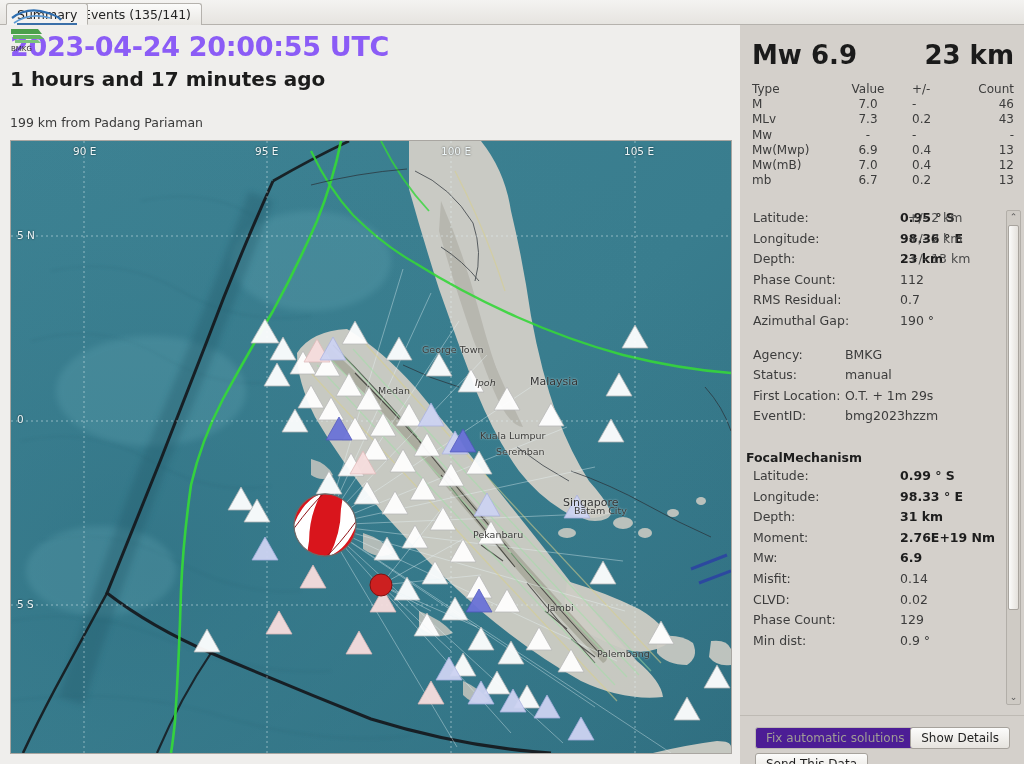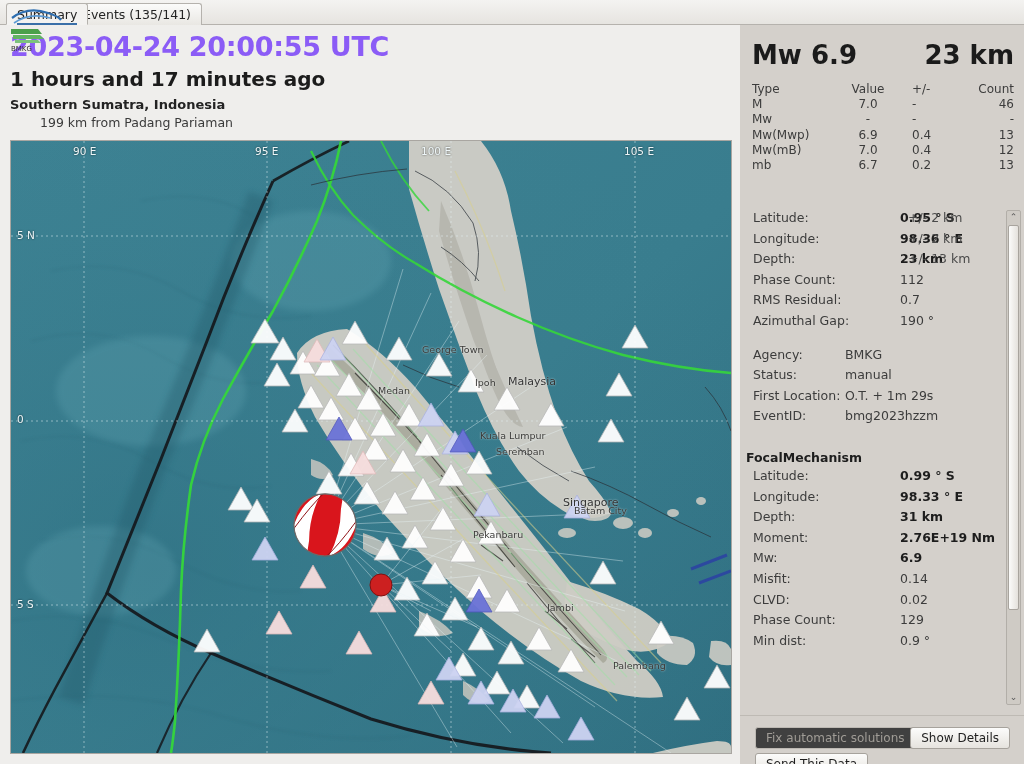--- a/index.html
+++ b/index.html
@@ -56,21 +56,21 @@
   .ev-ago {
     position: absolute; left: 10px; top: 42px;
     font-size: 20px; font-weight: bold; color: #1c1c1c; white-space: nowrap;
   }
   .ev-region {
     position: absolute; left: 10px; top: 72px;
     font-size: 13px; font-weight: bold; color: #232323; white-space: nowrap;
   }
   .ev-dist {
     position: absolute; left: 10px; top: 90px;
-    font-size: 12.5px; color: #3a3a3a; white-space: nowrap; margin-left: 30px;
+    font-size: 12.5px; color: #3a3a3a; white-space: nowrap;
   }
 
   
   .mapwrap {
     position: absolute; left: 10px; top: 140px;
     width: 722px; height: 614px;
     border: 1px solid #a9a6a1;
     overflow: hidden;
     background: #3b7f90;
   }
@@ -154,21 +154,21 @@
   }
 
   
   .btn {
     position: absolute; height: 22px; padding: 0 10px;
     font-size: 12px; color: #1e1e1e; line-height: 21px;
     background: linear-gradient(#fcfcfb, #e6e3de);
     border: 1px solid #a6a29c; border-radius: 3px;
     white-space: nowrap; text-align: center;
   }
-  .btn.disabled { color: #a09c96; background: #404040; border-color: #bdb9b3; }
+  .btn.disabled { color: #a09c96; background: #4c1d95; border-color: #bdb9b3; }
   #btn-fix { left: 15px; top: 702px; }
   #btn-details { right: 14px; top: 702px; }
   #btn-send { left: 15px; top: 728px; }
 
   .panel-sep {
     position: absolute; left: 0; top: 690px; width: 284px; height: 1px;
     background: #bebab4;
   }
 </style>
 </head>
@@ -190,21 +190,20 @@
     <path d="M6 19 Q22 8 42 14" stroke="#5b9ad4" stroke-width="1.6" fill="none"></path>
     <path d="M3 25 L30 25 L34 30 L3 30 Z" fill="#4aa04a"></path>
     <path d="M5 31 L32 31 L36 35 L5 35 Z" fill="#62b462"></path>
     <path d="M7 36 L30 36 L33 39 L7 39 Z" fill="#7cc27c"></path>
     <text x="3" y="47" font-size="7" fill="#333" font-family="DejaVu Sans, sans-serif">BMKG</text>
   </svg>
 
   <div class="header">
     <div class="ev-time">2023-04-24 20:00:55 UTC</div>
     <div class="ev-ago">1 hours and 17 minutes ago</div>
-    <div class="ev-region">Southern Sumatra, Indonesia</div>
     <div class="ev-dist">199 km from Padang Pariaman</div>
   </div>
 
   <div class="mapwrap">
     <svg class="mapcanvas" viewBox="0 0 720 612" preserveAspectRatio="none">
       <defs>
         <linearGradient id="oceanGrad" x1="0" y1="0" x2="1" y2="1">
           <stop offset="0%" stop-color="#3d8293"></stop>
           <stop offset="55%" stop-color="#397d8e"></stop>
           <stop offset="100%" stop-color="#2f6e80"></stop>
@@ -493,38 +492,38 @@
           <path d="M -31 -6 Q -6 -24 10 -31" stroke="#8e1014" stroke-width="0.9" fill="none" transform="rotate(-18)"></path>
           <path d="M 31 6 Q 6 24 -10 31" stroke="#8e1014" stroke-width="0.9" fill="none" transform="rotate(-18)"></path>
         </g>
         <circle r="31" fill="none" stroke="#6a6a6a" stroke-width="1.1"></circle>
       </g>
     </svg>
 
     <div id="map-grid-labels">
         <div class="gridlabel" style="left: 62px; top: 4px;">90 E</div>
         <div class="gridlabel" style="left: 244px; top: 4px;">95 E</div>
-        <div class="gridlabel" style="left: 410px; top: 4px; text-align: center;">100 E</div>
+        <div class="gridlabel" style="left: 430px; top: 4px; text-align: center;">100 E</div>
         <div class="gridlabel" style="left: 613px; top: 4px;">105 E</div>
         <div class="gridlabel" style="left: 6px; top: 88px;">5 N</div>
         <div class="gridlabel" style="left: 6px; top: 272px;">0</div>
         <div class="gridlabel" style="left: 6px; top: 457px;">5 S</div>
       </div>
     <div id="map-city-labels">
         <div class="citylabel" style="left: 411px; top: 203px;">George Town</div>
-        <div class="citylabel" style="left: 464px; top: 236px;">Ipoh</div>
-        <div class="citylabel big" style="left: 497px; top: 234px;">Malaysia</div>
+        <div class="citylabel" style="left: 464px; top: 236px; font-style: italic;">Ipoh</div>
+        <div class="citylabel big" style="left: 519px; top: 234px;">Malaysia</div>
         <div class="citylabel" style="left: 469px; top: 289px;">Kuala Lumpur</div>
         <div class="citylabel" style="left: 485px; top: 305px;">Seremban</div>
         <div class="citylabel big" style="left: 552px; top: 355px;">Singapore</div>
         <div class="citylabel" style="left: 563px; top: 364px; text-align: center;">Batam City</div>
         <div class="citylabel" style="left: 367px; top: 244px;">Medan</div>
         <div class="citylabel" style="left: 462px; top: 388px;">Pekanbaru</div>
         <div class="citylabel" style="left: 536px; top: 461px;">Jambi</div>
-        <div class="citylabel" style="left: 586px; top: 519px; margin-left: 16px;">Palembang</div>
+        <div class="citylabel" style="left: 586px; top: 507px;">Palembang</div>
       </div>
   </div>
 
   <div class="rpanel">
 
     <div class="mag-head">
       <div class="mag-value">Mw 6.9</div>
       <div class="mag-depth">23 km</div>
     </div>
 
@@ -536,20 +535,26 @@
           <th class="c-err">+/-</th>
           <th class="c-cnt">Count</th>
         </tr>
       </thead>
       <tbody id="magbody">
           <tr>
             <td class="c-type">M</td>
             <td class="c-val">7.0</td>
             <td class="c-err">-</td>
             <td class="c-cnt">46</td>
+          </tr>
+          <tr>
+            <td class="c-type">MLv</td>
+            <td class="c-val">7.3</td>
+            <td class="c-err">0.2</td>
+            <td class="c-cnt">43</td>
           </tr>
           <tr>
             <td class="c-type">Mw</td>
             <td class="c-val">-</td>
             <td class="c-err">-</td>
             <td class="c-cnt">-</td>
           </tr>
           <tr>
             <td class="c-type">Mw(Mwp)</td>
             <td class="c-val">6.9</td>

